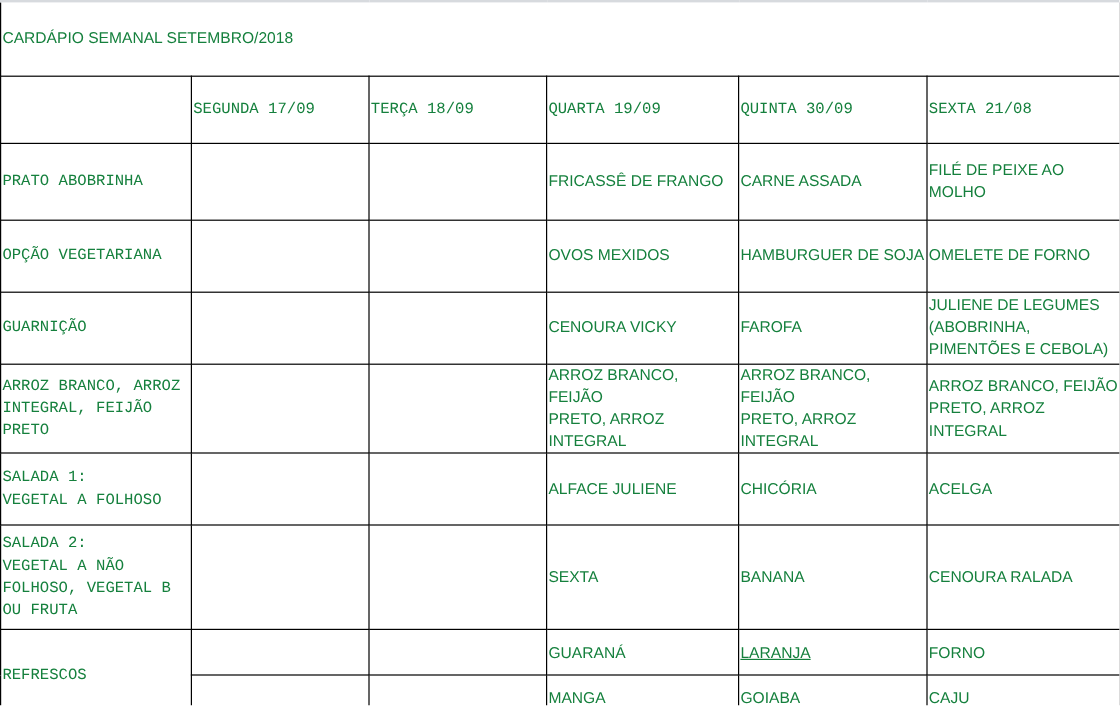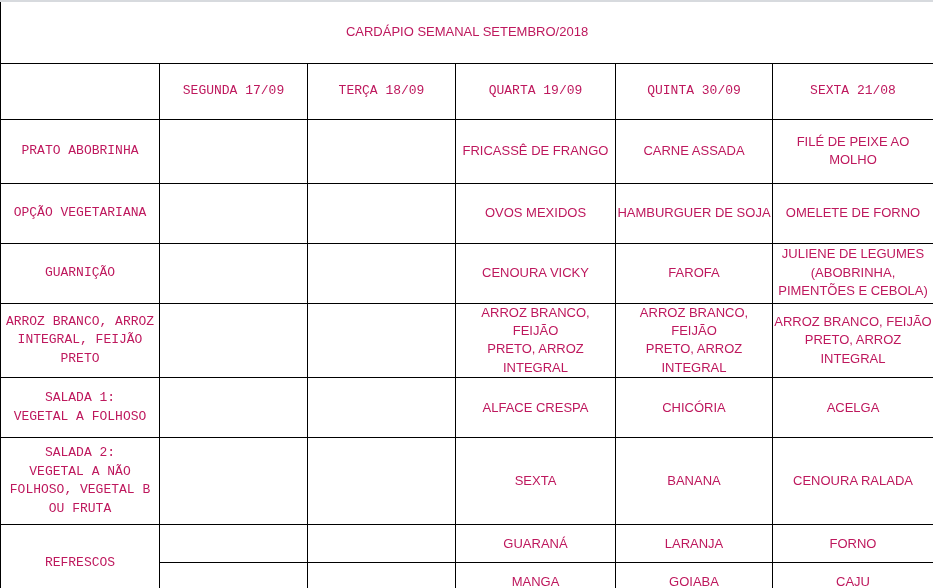--- a/index.html
+++ b/index.html
@@ -19,42 +19,43 @@
     border-collapse: collapse;
     table-layout: fixed;
     width: 933px;
     border-left: 1px solid #000;
     border-right: 1px solid #000;
     border-top: 2px solid #d7dade; 
     border-bottom: 3px solid #000; 
   }
   table.menu td, table.menu th {
     border: 1px solid #000;
-    text-align: center;
+    text-align: left;
     vertical-align: middle;
     padding: 0 1px;
     font-size: 13px;
     line-height: 1.42;
-    color: #be185d;
+    color: #15803d;
     white-space: pre-line;
     overflow: hidden;
     font-weight: normal;
   }
   .title-cell {
     font-weight: bold;
     font-size: 14px;
     border-top: none;
   }
   th.day-header, td.row-label {
     font-weight: bold;
     font-family: Liberation Mono, monospace;
   }
   td.valign-bottom {
     vertical-align: bottom;
     padding-bottom: 2px;
+    text-decoration: underline;
   }
 </style>
 </head>
 <body>
 
 <div class="page">
   <table class="menu">
     <colgroup>
       <col style="width:159px">
       <col style="width:148px">
@@ -118,21 +119,21 @@
 PRETO, ARROZ INTEGRAL</td>
       <td>ARROZ BRANCO, FEIJÃO
 PRETO, ARROZ INTEGRAL</td>
     </tr>
 
     <tr style="height:60px">
       <td class="row-label">SALADA 1:
 VEGETAL A FOLHOSO</td>
       <td></td>
       <td></td>
-      <td>ALFACE CRESPA</td>
+      <td>ALFACE JULIENE</td>
       <td>CHICÓRIA</td>
       <td>ACELGA</td>
     </tr>
 
     <tr style="height:87px">
       <td class="row-label">SALADA 2:
 VEGETAL A NÃO
 FOLHOSO, VEGETAL B
 OU FRUTA</td>
       <td></td>

